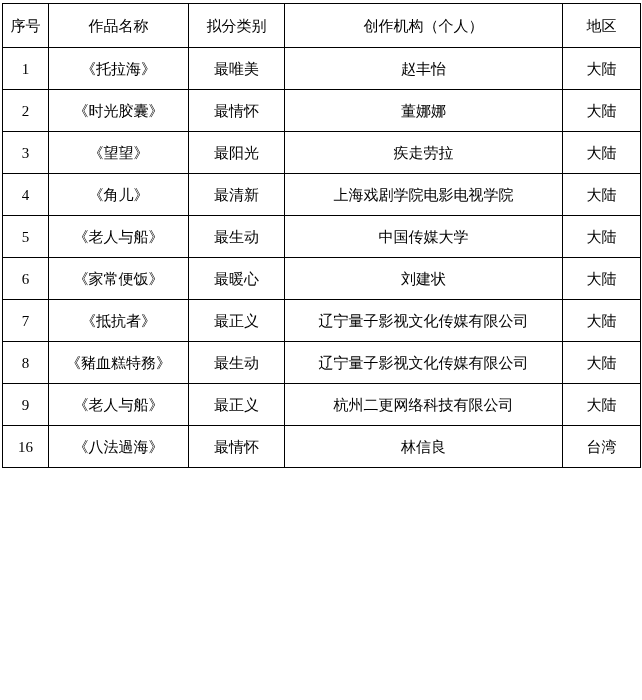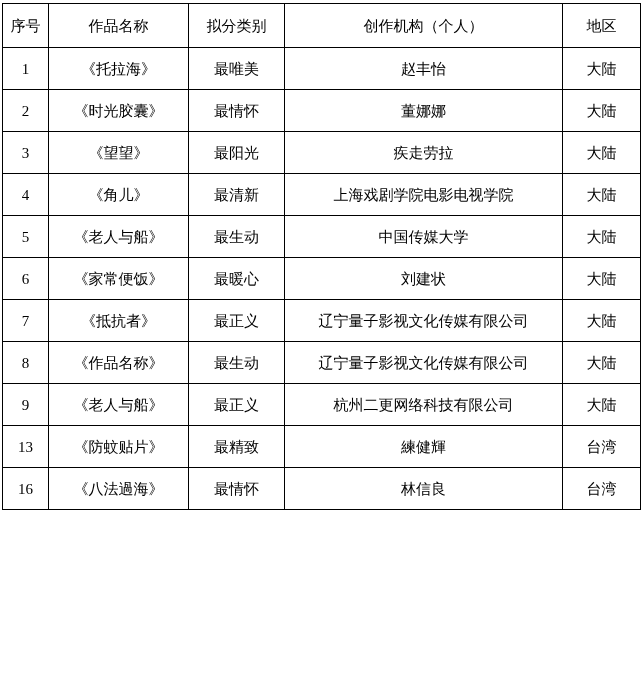--- a/index.html
+++ b/index.html
@@ -120,38 +120,31 @@
       </tr>
       <tr>
         <td class="cell-index">7</td>
         <td class="cell-title">《抵抗者》</td>
         <td class="cell-category">最正义</td>
         <td class="cell-org">辽宁量子影视文化传媒有限公司</td>
         <td class="cell-region">大陆</td>
       </tr>
       <tr>
         <td class="cell-index">8</td>
-        <td class="cell-title">《作品名称》</td>
+        <td class="cell-title">《豬血糕特務》</td>
         <td class="cell-category">最生动</td>
         <td class="cell-org">辽宁量子影视文化传媒有限公司</td>
         <td class="cell-region">大陆</td>
       </tr>
       <tr>
         <td class="cell-index">9</td>
         <td class="cell-title">《老人与船》</td>
         <td class="cell-category">最正义</td>
         <td class="cell-org">杭州二更网络科技有限公司</td>
         <td class="cell-region">大陆</td>
-      </tr>
-      <tr>
-        <td class="cell-index">13</td>
-        <td class="cell-title">《防蚊贴片》</td>
-        <td class="cell-category">最精致</td>
-        <td class="cell-org">練健輝</td>
-        <td class="cell-region">台湾</td>
       </tr>
       <tr>
         <td class="cell-index">16</td>
         <td class="cell-title">《八法過海》</td>
         <td class="cell-category">最情怀</td>
         <td class="cell-org">林信良</td>
         <td class="cell-region">台湾</td>
       </tr>
     </tbody>
   </table>

